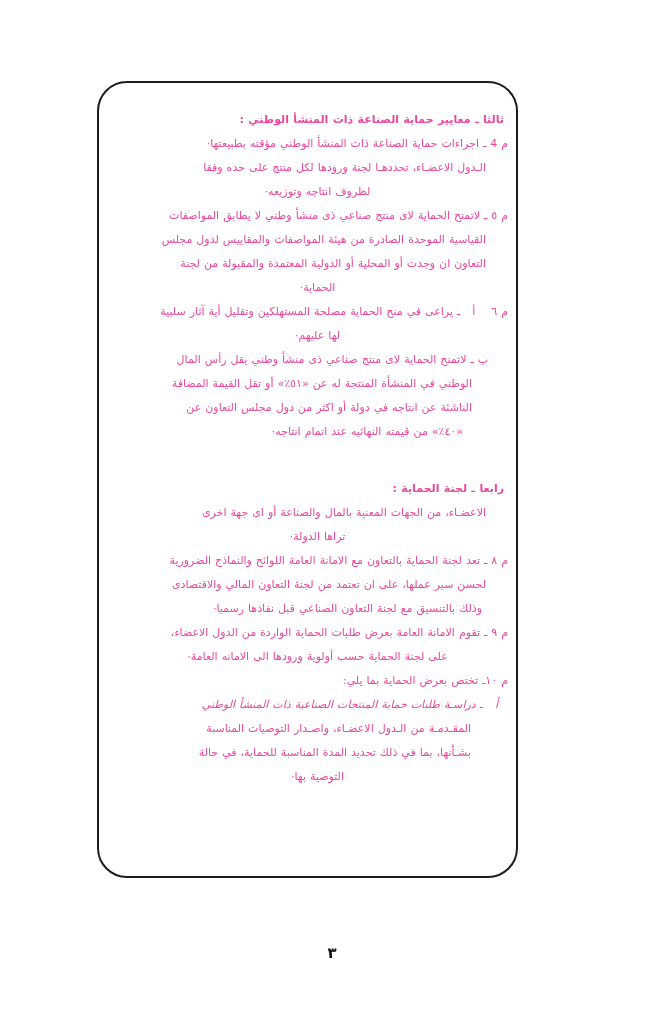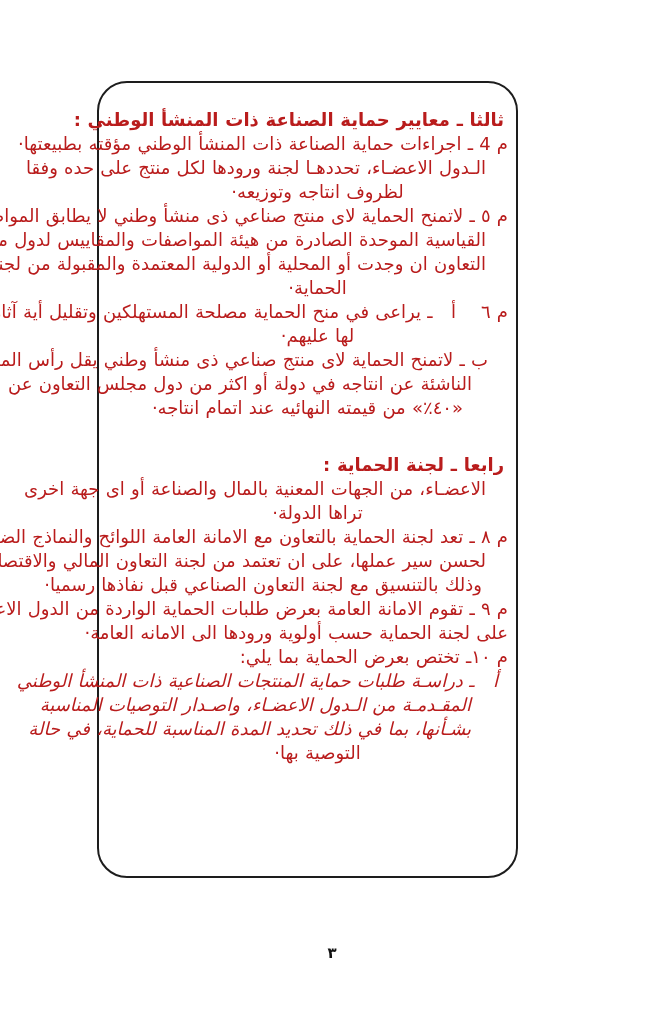--- a/index.html
+++ b/index.html
@@ -15,35 +15,35 @@
     left: 97px; top: 81px;
     width: 421px; height: 797px;
     border: 2px solid #1d1d1d;
     border-radius: 30px;
     box-sizing: border-box;
     background: #ffffff;
   }
   .doc {
     direction: rtl;
     padding: 25px 8px 0 28px;
-    color: #b91c1c;
-    font-size: 18px;
+    color: #ec4899;
+    font-size: 11px;
     line-height: 24px;
     word-spacing: 0.5px;
   }
   .line { text-align: right; white-space: nowrap; }
   
   .h  { font-weight: bold; margin-right: 4px; }
   .m  { margin-right: 0; }
   .c  { margin-right: 22px; }
   .c2 { margin-right: 26px; }
   .b  { margin-right: 20px; }
   .bc { margin-right: 36px; }
   .a  { margin-right: 10px; font-style: italic; }
-  .ac { margin-right: 37px; font-style: italic; }
+  .ac { margin-right: 37px; }
   .d  { margin-right: 45px; }
   .cl { text-align: center; margin-right: 0; }
   .gap { margin-top: 33px; }
   .pagenum {
     position: absolute;
     left: 320px; top: 944px;
     width: 24px;
     text-align: center;
     font-size: 15px;
     font-weight: bold;
@@ -60,20 +60,21 @@
       <div class="line m">م 4 ـ اجراءات حماية الصناعة ذات المنشأ الوطني مؤقته بطبيعتها·</div>
       <div class="line c">الـدول الاعضـاء، تحددهـا لجنة ورودها لكل منتج على حده وفقا</div>
       <div class="line cl">لظروف انتاجه وتوزيعه·</div>
       <div class="line m">م ٥ ـ لاتمنح الحماية لاى منتج صناعي ذى منشأ وطني لا يطابق المواصفات</div>
       <div class="line c">القياسية الموحدة الصادرة من هيئة المواصفات والمقاييس لدول مجلس</div>
       <div class="line c">التعاون ان وجدت أو المحلية أو الدولية المعتمدة والمقبولة من لجنة</div>
       <div class="line cl">الحماية·</div>
       <div class="line m">م ٦&nbsp;&nbsp;&nbsp;&nbsp;أ&nbsp;&nbsp;&nbsp;ـ يراعى في منح الحماية مصلحة المستهلكين وتقليل أية آثار سلبية</div>
       <div class="line cl">لها عليهم·</div>
       <div class="line b">ب ـ لاتمنح الحماية لاى منتج صناعي ذى منشأ وطني يقل رأس المال</div>
+      <div class="line bc">الوطني في المنشأة المنتجة له عن «٥١٪» أو تقل القيمة المضافة</div>
       <div class="line bc">الناشئة عن انتاجه في دولة أو اكثر من دول مجلس التعاون عن</div>
       <div class="line d">«٤٠٪» من قيمته النهائيه عند اتمام انتاجه·</div>
       <div class="line h gap">رابعا ـ لجنة الحماية :</div>
       <div class="line c">الاعضـاء، من الجهات المعنية بالمال والصناعة أو اى جهة اخرى</div>
       <div class="line cl">تراها الدولة·</div>
       <div class="line m">م ٨ ـ تعد لجنة الحماية بالتعاون مع الامانة العامة اللوائح والنماذج الضرورية</div>
       <div class="line c">لحسن سير عملها، على ان تعتمد من لجنة التعاون المالي والاقتصادى</div>
       <div class="line c2">وذلك بالتنسيق مع لجنة التعاون الصناعي قبل نفاذها رسميا·</div>
       <div class="line m">م ٩ ـ تقوم الامانة العامة بعرض طلبات الحماية الواردة من الدول الاعضاء،</div>
       <div class="line cl">على لجنة الحماية حسب أولوية ورودها الى الامانه العامة·</div>

